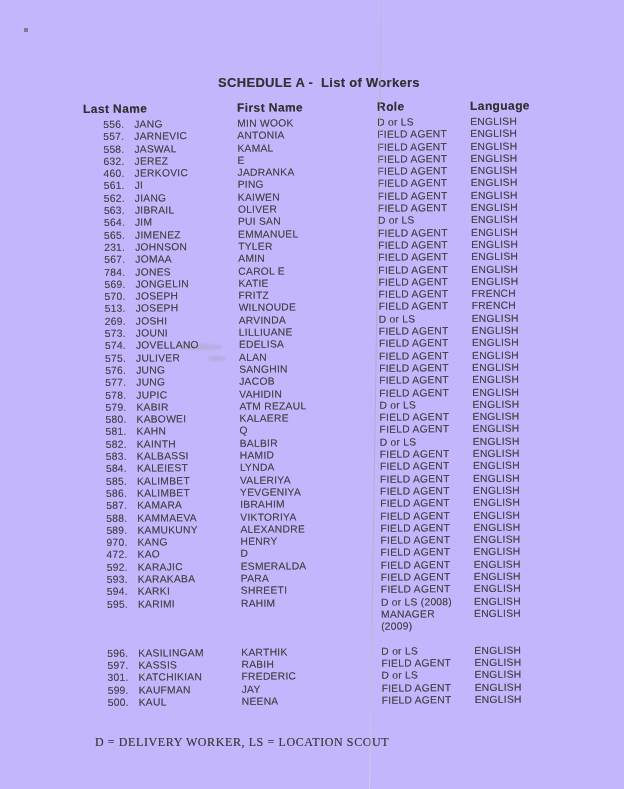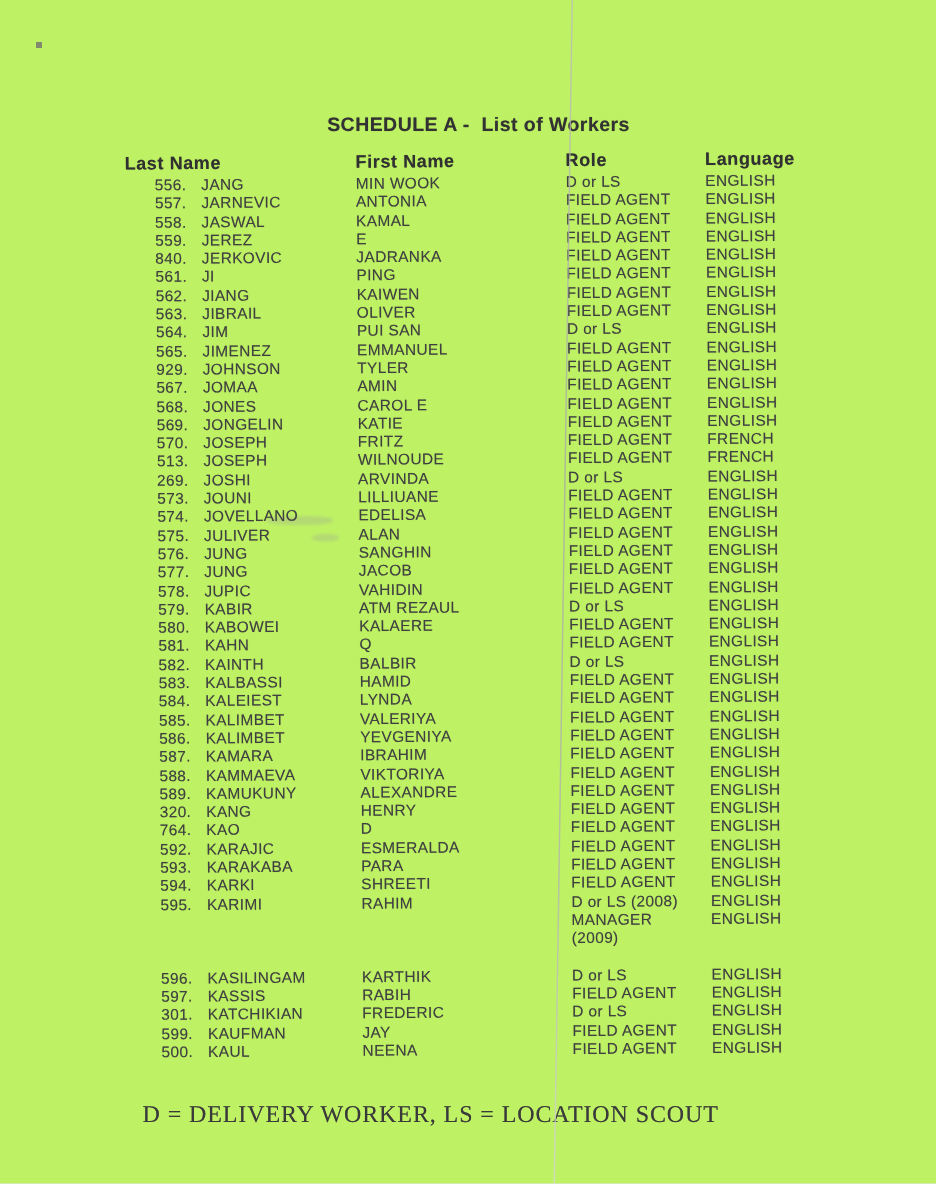--- a/index.html
+++ b/index.html
@@ -1,20 +1,20 @@
 <!DOCTYPE html>
 <html><head>
 <meta charset="utf-8">
 <style>
   html, body { margin: 0; padding: 0; background: #e8e8e8; }
   .page {
     position: relative;
     width: 624px;
     height: 789px;
-    background: #bef264;
+    background: #c4b5fd;
     overflow: hidden;
     font-family: "Liberation Sans", sans-serif;
     color: #3f3f3f;
   }
   .doc-title {
     position: absolute;
     top: 75px;
     left: 0;
     width: 624px;
     text-align: center;
@@ -58,21 +58,21 @@
     letter-spacing: 0.25px;
     color: #404040;
     text-shadow: 0 0 0.5px rgba(64,64,64,0.45);
     white-space: nowrap;
   }
   .footnote {
     position: absolute;
     top: 735px;
     left: 95px;
     font-family: "Liberation Serif", serif;
-    font-size: 16px;
+    font-size: 12px;
     letter-spacing: 0.6px;
     color: #3a3a3a;
     text-shadow: 0 0 0.4px rgba(58,58,58,0.5);
   }
   .crease {
     position: absolute;
     top: 0;
     left: 381px;
     width: 1px;
     height: 789px;
@@ -135,28 +135,28 @@
           <span>ENGLISH</span>
         </div>
         <div class="row">
           <span>558.</span>
           <span>JASWAL</span>
           <span>KAMAL</span>
           <span>FIELD AGENT</span>
           <span>ENGLISH</span>
         </div>
         <div class="row">
-          <span>559.</span>
+          <span>632.</span>
           <span>JEREZ</span>
           <span>E</span>
           <span>FIELD AGENT</span>
           <span>ENGLISH</span>
         </div>
         <div class="row">
-          <span>840.</span>
+          <span>460.</span>
           <span>JERKOVIC</span>
           <span>JADRANKA</span>
           <span>FIELD AGENT</span>
           <span>ENGLISH</span>
         </div>
         <div class="row">
           <span>561.</span>
           <span>JI</span>
           <span>PING</span>
           <span>FIELD AGENT</span>
@@ -184,35 +184,35 @@
           <span>ENGLISH</span>
         </div>
         <div class="row">
           <span>565.</span>
           <span>JIMENEZ</span>
           <span>EMMANUEL</span>
           <span>FIELD AGENT</span>
           <span>ENGLISH</span>
         </div>
         <div class="row">
-          <span>929.</span>
+          <span>231.</span>
           <span>JOHNSON</span>
           <span>TYLER</span>
           <span>FIELD AGENT</span>
           <span>ENGLISH</span>
         </div>
         <div class="row">
           <span>567.</span>
           <span>JOMAA</span>
           <span>AMIN</span>
           <span>FIELD AGENT</span>
           <span>ENGLISH</span>
         </div>
         <div class="row">
-          <span>568.</span>
+          <span>784.</span>
           <span>JONES</span>
           <span>CAROL E</span>
           <span>FIELD AGENT</span>
           <span>ENGLISH</span>
         </div>
         <div class="row">
           <span>569.</span>
           <span>JONGELIN</span>
           <span>KATIE</span>
           <span>FIELD AGENT</span>
@@ -352,28 +352,28 @@
           <span>ENGLISH</span>
         </div>
         <div class="row">
           <span>589.</span>
           <span>KAMUKUNY</span>
           <span>ALEXANDRE</span>
           <span>FIELD AGENT</span>
           <span>ENGLISH</span>
         </div>
         <div class="row">
-          <span>320.</span>
+          <span>970.</span>
           <span>KANG</span>
           <span>HENRY</span>
           <span>FIELD AGENT</span>
           <span>ENGLISH</span>
         </div>
         <div class="row">
-          <span>764.</span>
+          <span>472.</span>
           <span>KAO</span>
           <span>D</span>
           <span>FIELD AGENT</span>
           <span>ENGLISH</span>
         </div>
         <div class="row">
           <span>592.</span>
           <span>KARAJIC</span>
           <span>ESMERALDA</span>
           <span>FIELD AGENT</span>

